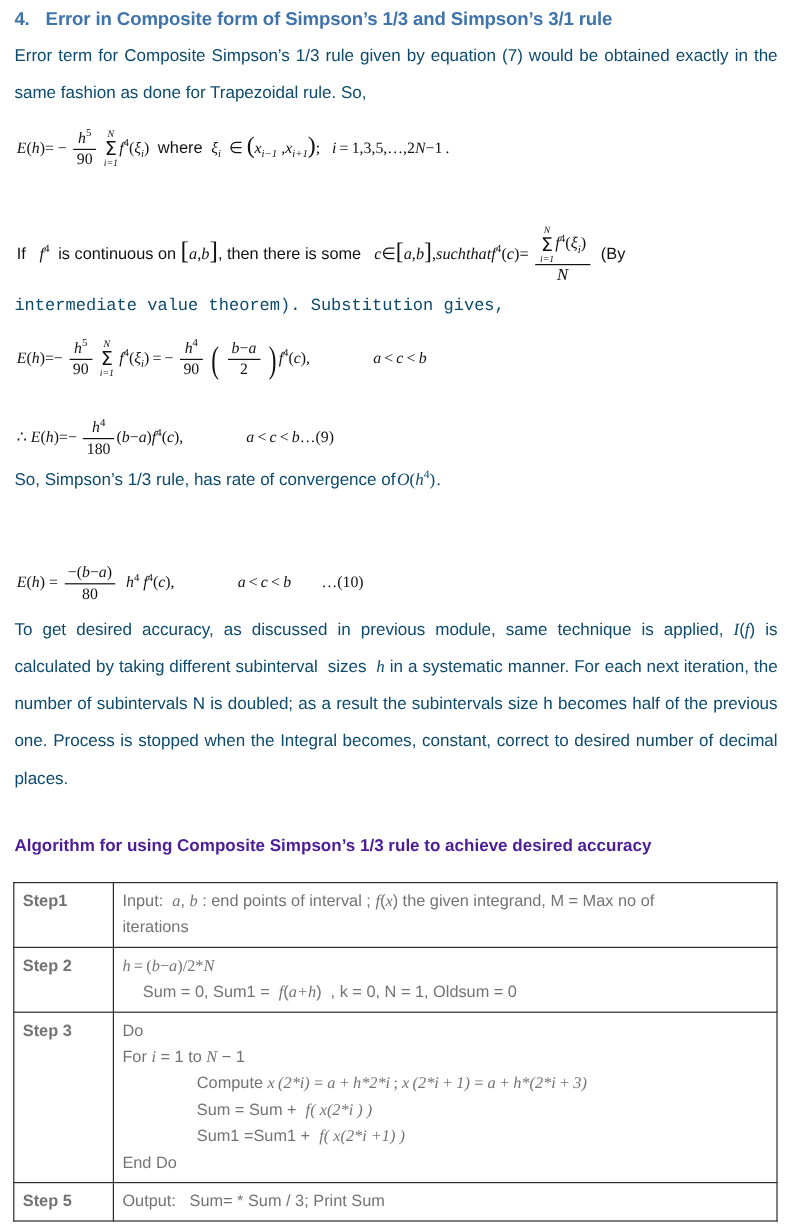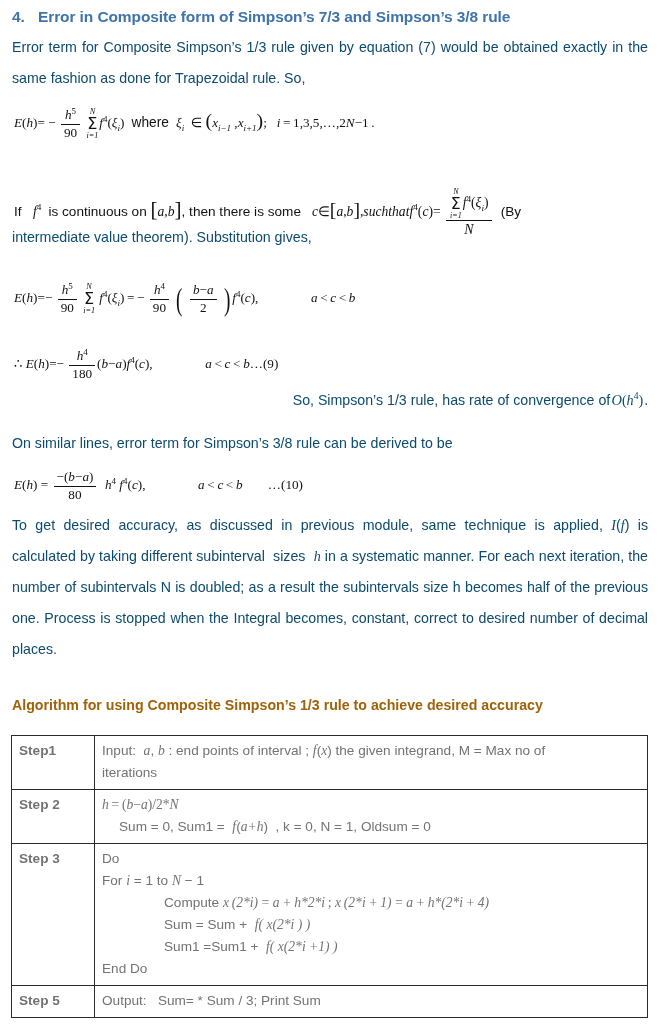--- a/index.html
+++ b/index.html
@@ -127,21 +127,21 @@
   .spacer { display: inline-block; width: 46px; }
   .spacer-sm { display: inline-block; width: 22px; }
 
   
   .algo-title {
     position: absolute;
     left: 12px;
     top: 697px;
     font-size: 14.2px;
     font-weight: bold;
-    color: #a16207;
+    color: #4c1d95;
     white-space: nowrap;
   }
 
   
   .algo-table {
     position: absolute;
     left: 11px;
     top: 735px;
     width: 637px;
     border-collapse: collapse;
@@ -163,21 +163,21 @@
   .algo-table td.body .ln { display: block; white-space: nowrap; }
   .ind1 { padding-left: 17px; }
   .ind2 { padding-left: 62px; }
 </style>
 </head>
 <body>
 
 <div class="page">
 
   <div class="section-heading">
-    <span class="num">4.</span><span>Error in Composite form of Simpson’s 7/3 and Simpson’s 3/8 rule</span>
+    <span class="num">4.</span><span>Error in Composite form of Simpson’s 1/3 and Simpson’s 3/1 rule</span>
   </div>
 
   <div class="para" style="top:32px;">Error term for Composite Simpson’s 1/3 rule given by equation (7) would be obtained exactly in the same fashion as done for Trapezoidal rule.  So,</div>
 
   <div class="math" style="top:108px;">
     <span class="mi">E</span><span class="mup">(</span><span class="mi">h</span><span class="mup">)=</span> −
     <span class="frac">
       <span class="num"><span class="mi">h</span><sup class="exp mup">5</sup></span>
       <span class="den mup">90</span>
     </span>
@@ -202,21 +202,21 @@
           <span class="lim">N</span>
           <span class="sig">Σ</span>
           <span class="lim">i=1</span>
         </span><span class="mi">f</span><sup class="exp mup">4</sup><span class="mup">(</span><span class="mi">ξ</span><sub class="idx mi">i</sub><span class="mup">)</span>
       </span>
       <span class="den mi" style="font-size:1.02em;">N</span>
     </span>
     <span class="msans">&nbsp;(By</span>
   </div>
 
-  <div class="para nojust" style="top:222px;">intermediate value theorem). Substitution gives,</div>
+  <div class="para nojust" style="top:240px;font-family:Liberation Mono, monospace;">intermediate value theorem). Substitution gives,</div>
 
   <div class="math" style="top:283px;">
     <span class="mi">E</span><span class="mup">(</span><span class="mi">h</span><span class="mup">)=−</span>
     <span class="frac">
       <span class="num"><span class="mi">h</span><sup class="exp mup">5</sup></span>
       <span class="den mup">90</span>
     </span>
     <span class="sumop">
       <span class="lim">N</span>
       <span class="sig">Σ</span>
@@ -239,25 +239,24 @@
   <div class="math" style="top:349px;">
     <span class="mup">∴&nbsp;</span><span class="mi">E</span><span class="mup">(</span><span class="mi">h</span><span class="mup">)=−</span>
     <span class="frac">
       <span class="num"><span class="mi">h</span><sup class="exp mup">4</sup></span>
       <span class="den mup">180</span>
     </span><span class="mup">(</span><span class="mi">b</span><span class="mup">−</span><span class="mi">a</span><span class="mup">)</span><span class="mi">f</span><sup class="exp mup">4</sup><span class="mup">(</span><span class="mi">c</span><span class="mup">),</span>
     <span class="spacer"></span>
     <span class="mi">a</span><span class="mup"> &lt; </span><span class="mi">c</span><span class="mup"> &lt; </span><span class="mi">b</span><span class="mup">…(9)</span>
   </div>
 
-  <div class="para nojust" style="top:385px;text-align:right;">
+  <div class="para nojust" style="top:385px;">
     <span>So, Simpson’s 1/3 rule, has rate of convergence of </span><span class="mi" style="font-family:'Liberation Serif',serif;font-size:1.02em;">O</span><span class="mup" style="font-family:'Liberation Serif',serif;">(</span><span class="mi" style="font-family:'Liberation Serif',serif;">h</span><sup class="exp" style="font-family:'Liberation Serif',serif;">4</sup><span class="mup" style="font-family:'Liberation Serif',serif;">) .</span>
   </div>
 
-  <div class="para nojust" style="top:428px;">On similar lines, error term for Simpson’s 3/8 rule can be derived to be</div>
 
   <div class="math" style="top:470px;">
     <span class="mi">E</span><span class="mup">(</span><span class="mi">h</span><span class="mup">) =</span>
     <span class="frac">
       <span class="num"><span class="mup">−(</span><span class="mi">b</span><span class="mup">−</span><span class="mi">a</span><span class="mup">)</span></span>
       <span class="den mup">80</span>
     </span>
     <span class="mi">&nbsp;h</span><sup class="exp mup">4</sup><span class="mi">&nbsp;f</span><sup class="exp mup">4</sup><span class="mup">(</span><span class="mi">c</span><span class="mup">),</span>
     <span class="spacer"></span>
     <span class="mi">a</span><span class="mup"> &lt; </span><span class="mi">c</span><span class="mup"> &lt; </span><span class="mi">b</span>
@@ -285,21 +284,21 @@
           <span class="ln"><span class="mi" style="font-family:'Liberation Serif',serif;">h</span><span style="font-family:'Liberation Serif',serif;"> = (</span><span class="mi" style="font-family:'Liberation Serif',serif;">b</span><span style="font-family:'Liberation Serif',serif;">−</span><span class="mi" style="font-family:'Liberation Serif',serif;">a</span><span style="font-family:'Liberation Serif',serif;">)/2*</span><span class="mi" style="font-family:'Liberation Serif',serif;">N</span></span>
           <span class="ln ind1">Sum = 0, Sum1 =&nbsp; <span class="mi" style="font-family:'Liberation Serif',serif;">f</span>(<span class="mi" style="font-family:'Liberation Serif',serif;">a+h</span>)&nbsp; , k = 0, N = 1, Oldsum = 0</span>
         </td>
       </tr>
 
       <tr>
         <td class="step">Step 3</td>
         <td class="body">
           <span class="ln">Do</span>
           <span class="ln">For <span class="mi" style="font-family:'Liberation Serif',serif;">i</span> = 1 to <span class="mi" style="font-family:'Liberation Serif',serif;">N</span> − 1</span>
-          <span class="ln ind2">Compute <span style="font-family:'Liberation Serif',serif;font-style:italic;">x</span><span style="font-family:'Liberation Serif',serif;font-style:italic;"> (2*i) = a + h*2*i</span><span style="font-family:'Liberation Serif',serif;"> ;&nbsp;</span><span style="font-family:'Liberation Serif',serif;font-style:italic;">x (2*i + 1) = a + h*(2*i + 4)</span></span>
+          <span class="ln ind2">Compute <span style="font-family:'Liberation Serif',serif;font-style:italic;">x</span><span style="font-family:'Liberation Serif',serif;font-style:italic;"> (2*i) = a + h*2*i</span><span style="font-family:'Liberation Serif',serif;"> ;&nbsp;</span><span style="font-family:'Liberation Serif',serif;font-style:italic;">x (2*i + 1) = a + h*(2*i + 3)</span></span>
           <span class="ln ind2">Sum = Sum +&nbsp; <span class="mi" style="font-family:'Liberation Serif',serif;">f</span><span style="font-family:'Liberation Serif',serif;font-style:italic;">( x(2*i ) )</span></span>
           <span class="ln ind2">Sum1 =Sum1 +&nbsp; <span class="mi" style="font-family:'Liberation Serif',serif;">f</span><span style="font-family:'Liberation Serif',serif;font-style:italic;">( x(2*i +1) )</span></span>
           <span class="ln">End Do</span>
         </td>
       </tr>
 
 
       <tr>
         <td class="step">Step 5</td>
         <td class="body">

